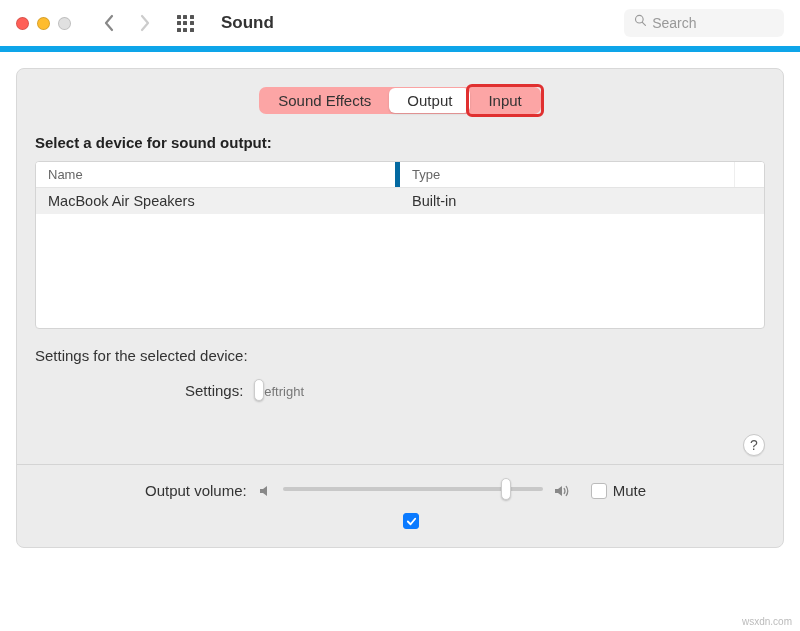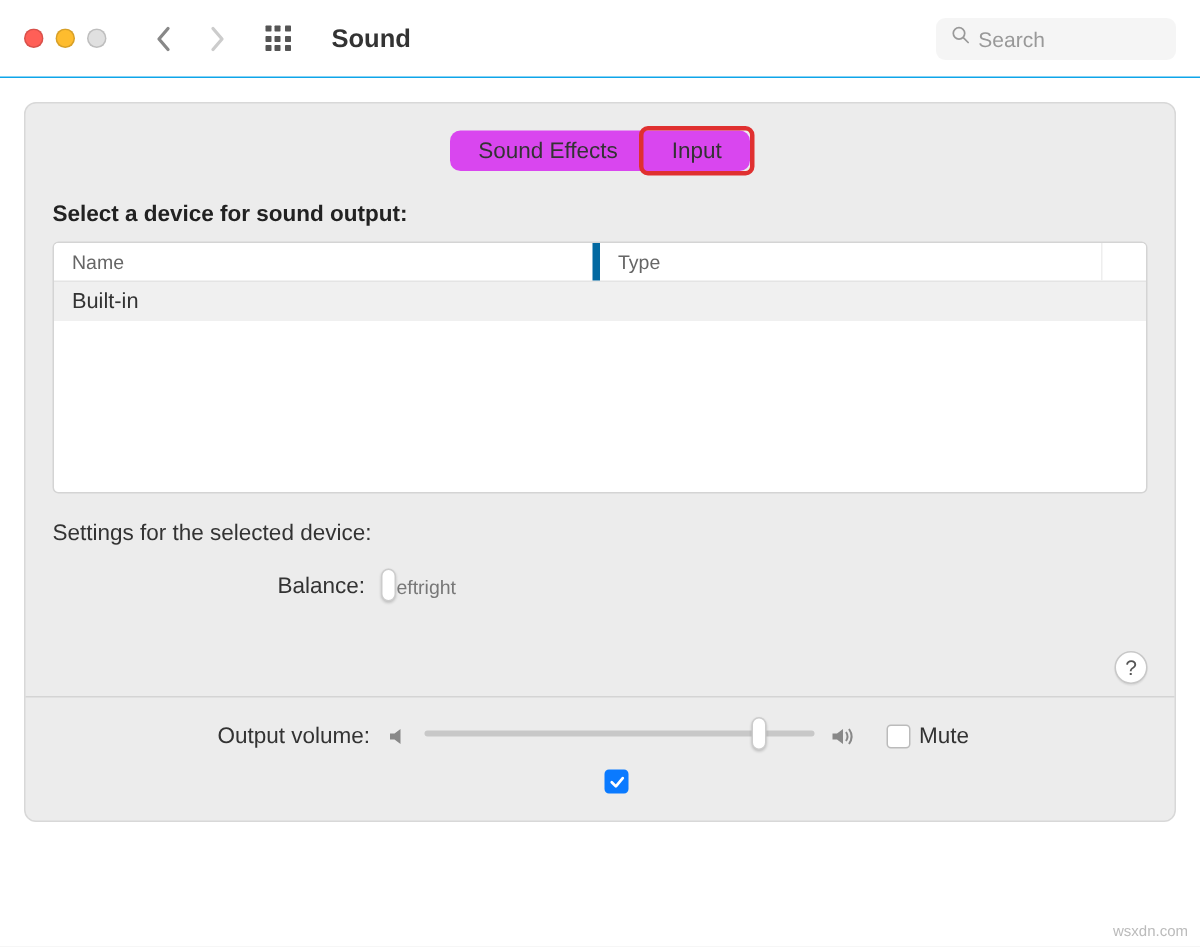--- a/index.html
+++ b/index.html
@@ -1,18 +1,18 @@
 <!DOCTYPE html>
 <html><head>
   <meta charset="utf-8">
   <style>
     * { margin: 0; padding: 0; box-sizing: border-box; font-family: -apple-system, BlinkMacSystemFont, "Segoe UI", Helvetica, Arial, sans-serif; }
     body { width: 800px; height: 631px; background: #fff; font-size: 14px; color: #333; }
     
-    .toolbar { height: 52px; display: flex; align-items: center; padding: 0 16px; border-bottom: 1px solid #0ea5e9; gap: 8px; }
+    .toolbar { height: 52px; display: flex; align-items: center; padding: 0 16px; border-bottom: 6px solid #0ea5e9; gap: 8px; }
     .traffic-lights { display: flex; gap: 8px; margin-right: 16px; }
     .traffic-light { width: 13px; height: 13px; border-radius: 50%; border: 0.5px solid rgba(0,0,0,0.15); }
     .tl-red { background: #ff5f57; }
     .tl-yellow { background: #febc2e; }
     .tl-gray { background: #e0e0e0; }
     
     .nav-btn { width: 28px; height: 28px; display: flex; align-items: center; justify-content: center; color: #888; font-size: 18px; cursor: pointer; }
     .nav-btn.disabled { color: #ccc; }
     
     .grid-icon { width: 28px; height: 28px; display: flex; align-items: center; justify-content: center; margin: 0 4px; }
@@ -24,21 +24,21 @@
     .spacer { flex: 1; }
     
     .search { display: flex; background: rgba(0,0,0,0.04); border: none; border-radius: 6px; padding: 4px 10px; width: 160px; height: 28px; color: #999; gap: 6px; }
     .search svg { width: 14px; height: 14px; }
     .search input { border: none; background: transparent; outline: none; font-size: 14px; color: #333; width: 100%; }
     .search input::placeholder { color: #999; }
     
     .panel { margin: 16px; background: #ececec; border: 1px solid #d8d8d8; border-radius: 8px; padding: 14px 18px 14px; }
     
     .tabs { display: flex; justify-content: center; margin-bottom: 20px; margin-top: 4px; }
-    .tab-group { display: inline-flex; background: #d946ef; border-radius: 7px; padding: 1px; position: relative; }
+    .tab-group { display: inline-flex; background: #fca5a5; border-radius: 7px; padding: 1px; position: relative; }
     .tab { padding: 4px 18px; font-size: 15px; color: #333; border-radius: 6px; cursor: pointer; }
     .tab.active { background: #fff; box-shadow: 0 1px 2px rgba(0,0,0,0.15); }
     .tab.highlight { outline: 3px solid #e03030; outline-offset: 1px; border-radius: 2px; }
     
     .section-label { font-weight: 600; font-size: 15px; margin-bottom: 10px; color: #222; }
     
     .device-table { background: #fff; border: 1px solid #d4d4d4; border-radius: 4px; height: 168px; overflow: hidden; margin-bottom: 18px; }
     .table-header { display: flex; border-bottom: 1px solid #e4e4e4; background: #fff; }
     .th { padding: 5px 12px; font-size: 13px; color: #666; }
     .th-name { width: 50%; border-right: 5px solid #0369a1; }
@@ -123,40 +123,42 @@
       </svg>
     <input type="text" placeholder="Search" style="">
   </div>
 </div>
 
 <div class="panel">
 
   <div class="tabs">
     <div class="tab-group">
       <div class="tab">Sound Effects</div>
+      <div class="tab active">Output</div>
       <div class="tab highlight">Input</div>
     </div>
   </div>
 
   <div class="section-label">Select a device for sound output:</div>
   <div class="device-table">
     <div class="table-header">
       <div class="th th-name">Name</div>
       <div class="th th-type">Type</div>
       <div class="th-last"></div>
     </div>
     <div class="table-row">
+      <div class="td td-name">MacBook Air Speakers</div>
       <div class="td td-type">Built-in</div>
     </div>
   </div>
 
   <div class="settings-label">Settings for the selected device:</div>
 
   <div class="balance-row">
-    <div class="balance-label">Balance:</div>
+    <div class="balance-label">Settings:</div>
     <div class="balance-slider-wrap">
       <div class="slider-track">
         <div class="track-line"></div>
         <div class="slider-thumb" id="balance-thumb" style="left: 50%;"></div>
       </div>
       <div class="balance-labels">
         <span>left</span>
         <span>right</span>
       </div>
     </div>

